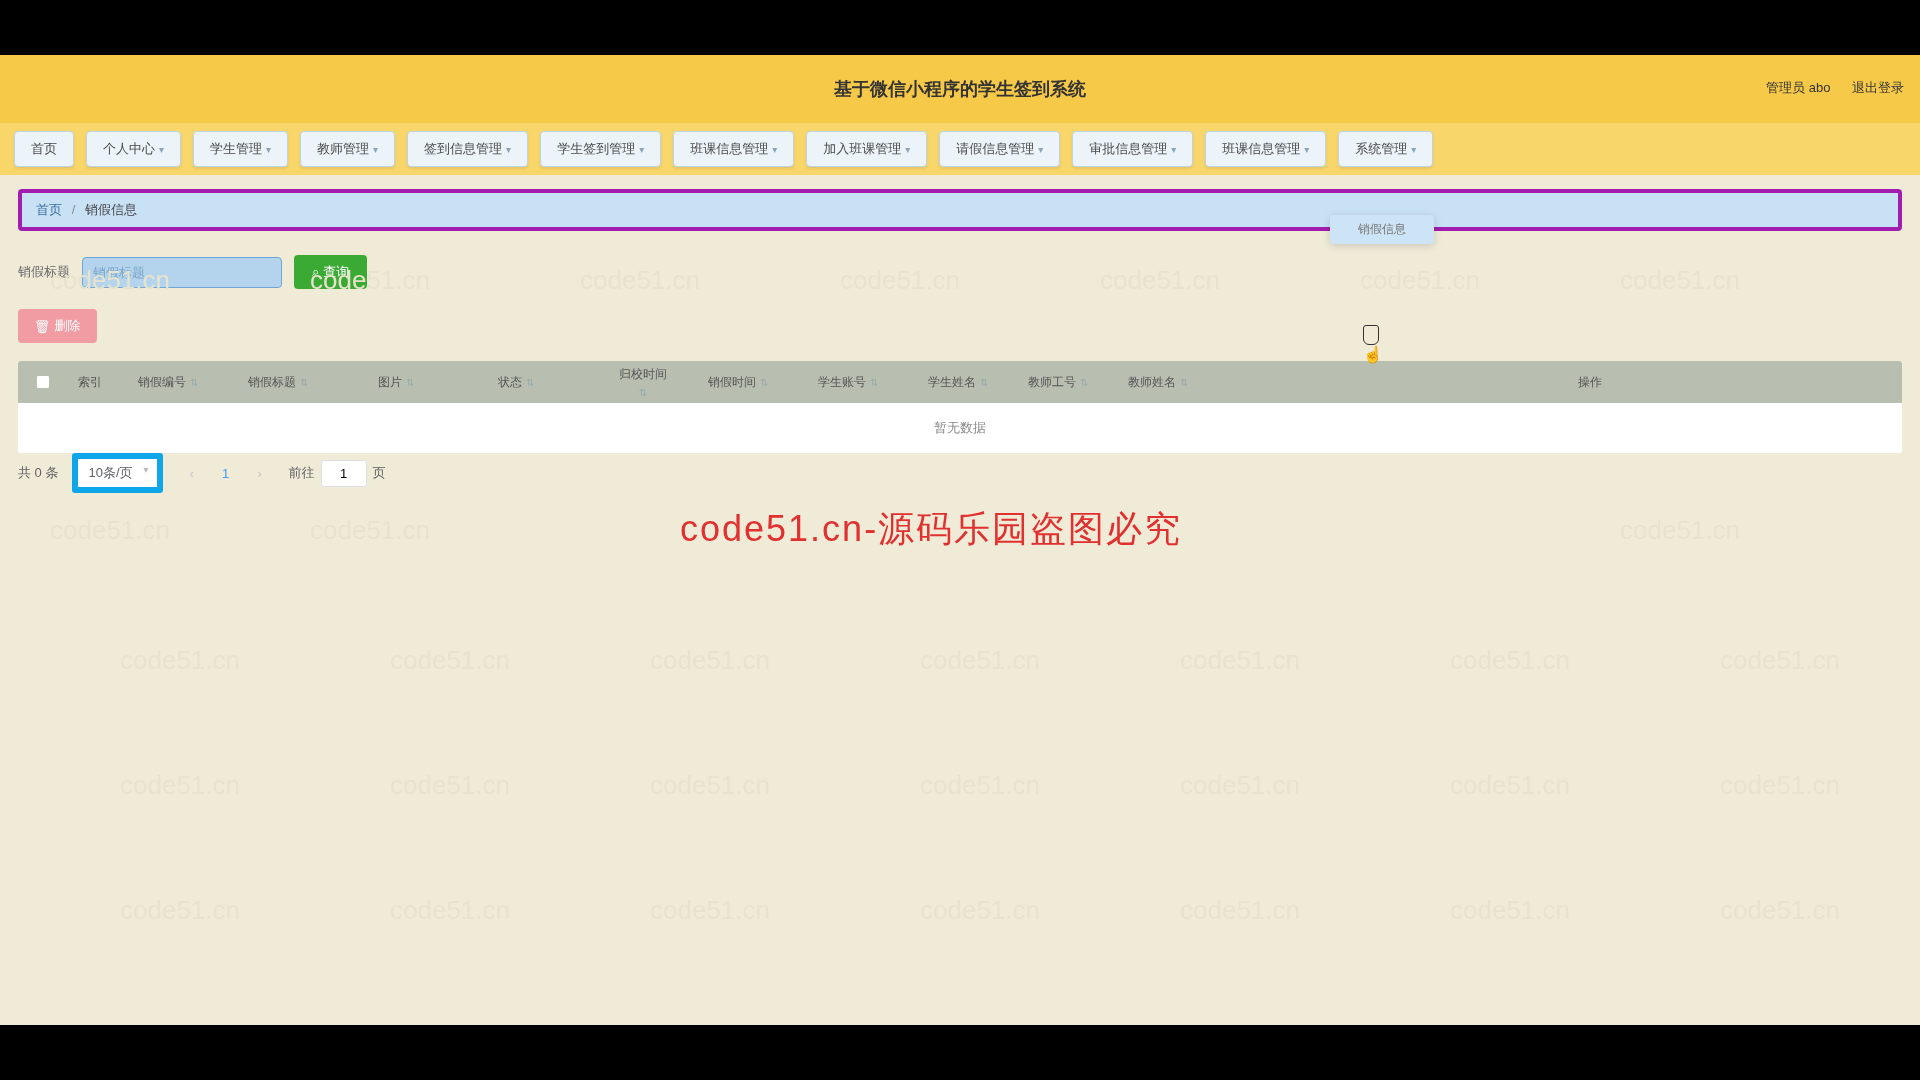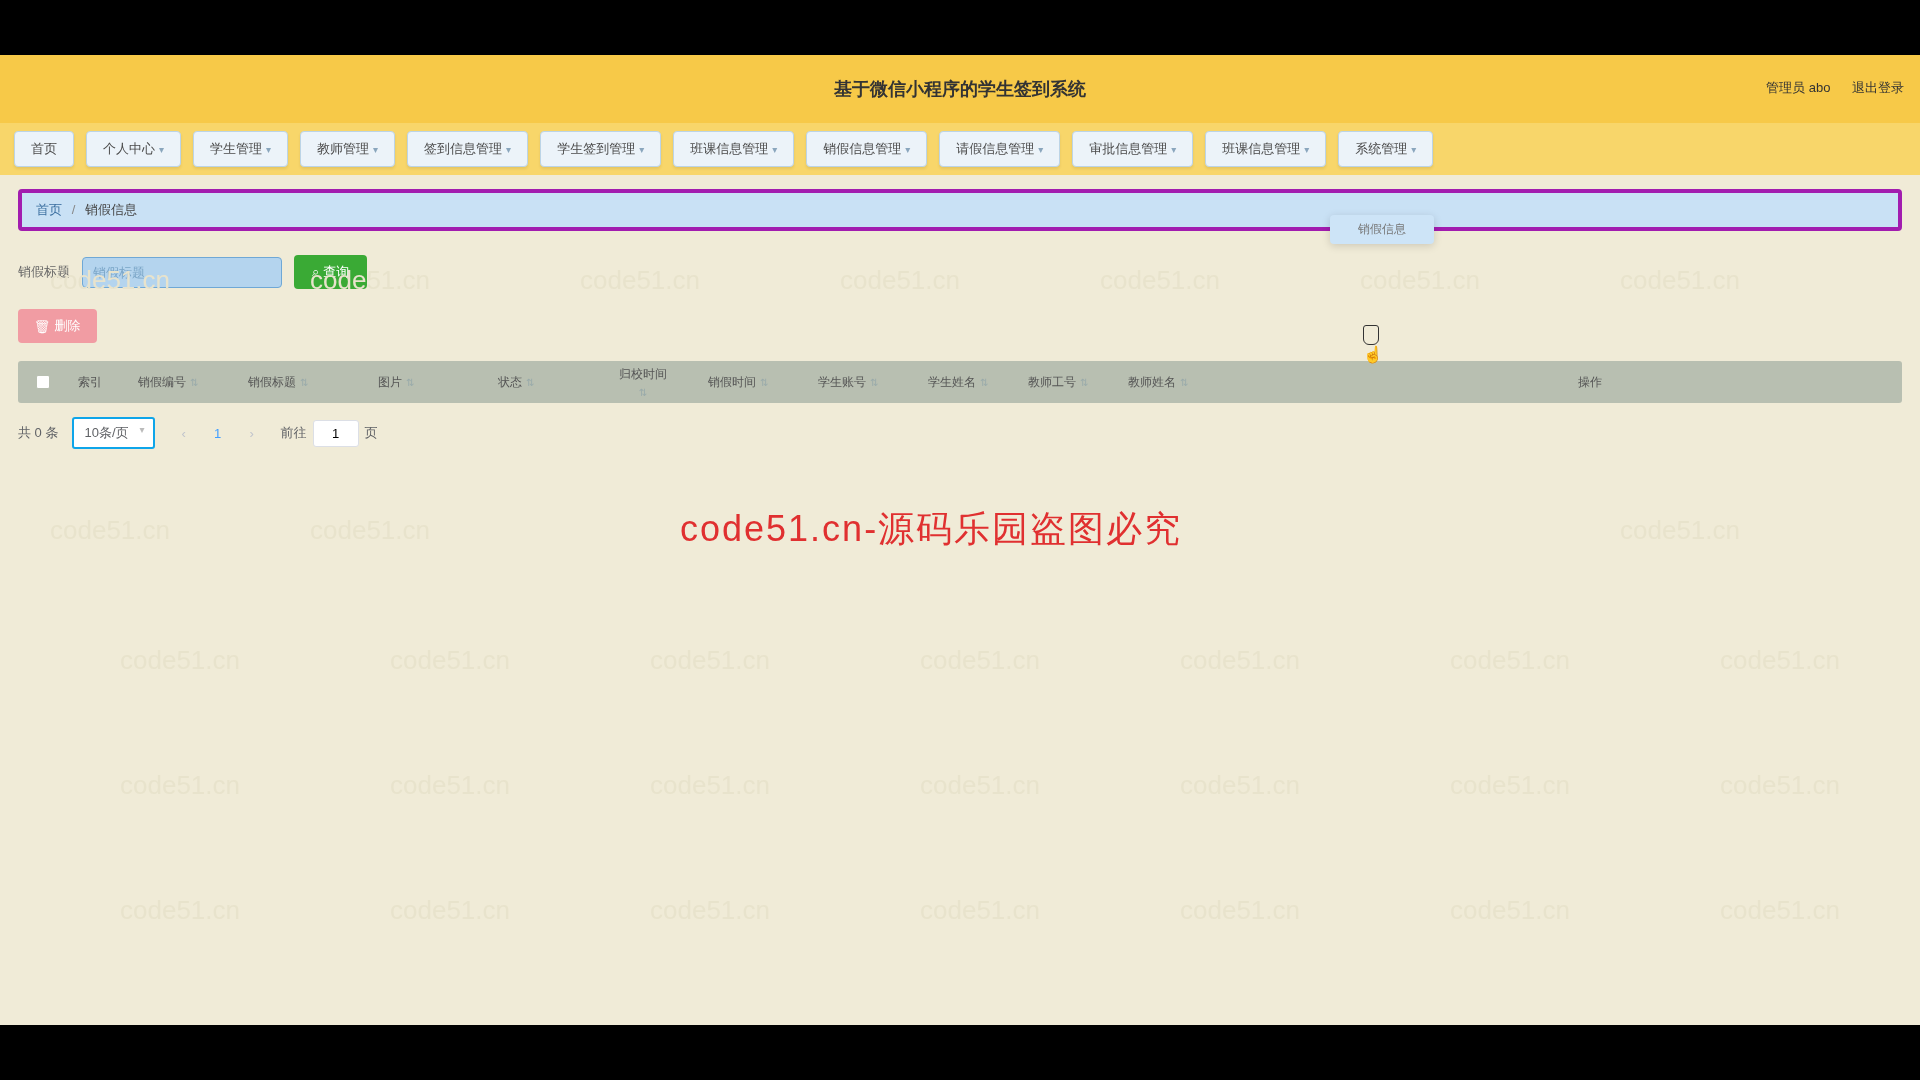--- a/index.html
+++ b/index.html
@@ -42,23 +42,23 @@
 .th-status { width: 100px; }
 .th-back { width: 110px; flex-direction: column; }
 .th-xtime { width: 110px; }
 .th-acct { width: 110px; }
 .th-sname { width: 100px; }
 .th-tid { width: 100px; }
 .th-tname { width: 160px; }
 .th-ops { flex: 1; text-align: center; justify-content: center; }
 .table-empty { text-align: center; padding: 16px 0; font-size: 13px; color: #888; background: #fff; }
 
-.pagination { margin-top: 14px; display: flex; align-items: center; gap: 14px; font-size: 13px; color: #606266; position: relative; }
+.pagination { display: flex; align-items: center; gap: 14px; font-size: 13px; color: #606266; position: relative; }
 .page-total { color: #606266; }
-.page-size { border: 2px solid #0ea5e9; border-radius: 3px; padding: 5px 24px 5px 10px; background: #fff; cursor: pointer; position: relative; }
+.page-size { border: 6px solid #0ea5e9; border-radius: 3px; padding: 5px 24px 5px 10px; background: #fff; cursor: pointer; position: relative; }
 .page-size::after { content: "▾"; position: absolute; right: 8px; top: 5px; color: #bbb; font-size: 10px; }
 .page-nav { display: inline-flex; align-items: center; gap: 4px; }
 .page-arrow { width: 30px; height: 30px; display: inline-flex; align-items: center; justify-content: center; color: #c0c4cc; cursor: pointer; }
 .page-num { width: 30px; height: 30px; display: inline-flex; align-items: center; justify-content: center; color: #409eff; font-weight: 500; cursor: pointer; }
 .page-jump { display: inline-flex; align-items: center; gap: 6px; }
 .page-jump input { width: 46px; border: 1px solid #dcdfe6; border-radius: 3px; padding: 5px; text-align: center; font-size: 13px; }
 
 .watermark { position: absolute; color: #e8e3cc; font-size: 26px; font-weight: 500; pointer-events: none; user-select: none; }
 .watermark-red { position: absolute; left: 680px; top: 450px; color: #e03030; font-size: 36px; font-weight: 500; letter-spacing: 2px; pointer-events: none; }
 
@@ -111,21 +111,21 @@
       </div>
     <div class="nav-item">
         <span>学生签到管理</span>
         <span class="caret">▾</span>
       </div>
     <div class="nav-item">
         <span>班课信息管理</span>
         <span class="caret">▾</span>
       </div>
     <div class="nav-item">
-        <span>销假信息管理</span>
+        <span>加入班课管理</span>
         <span class="caret">▾</span>
       </div>
     <div class="nav-item">
         <span>请假信息管理</span>
         <span class="caret">▾</span>
       </div>
     <div class="nav-item">
         <span>审批信息管理</span>
         <span class="caret">▾</span>
       </div>
@@ -208,20 +208,21 @@
             <span class="sort">⇅</span>
           </div>
         <div class="th th-tname">
             <span>教师姓名</span>
             <span class="sort">⇅</span>
           </div>
         <div class="th th-ops">
             <span>操作</span>
           </div>
       </div>
+      <div class="table-empty">暂无数据</div>
     </div>
 
     <div class="pagination">
       <span class="page-total">共 0 条</span>
       <span class="page-size">10条/页</span>
       <span class="page-nav">
         <span class="page-arrow">‹</span>
         <span class="page-num">1</span>
         <span class="page-arrow">›</span>
       </span>

